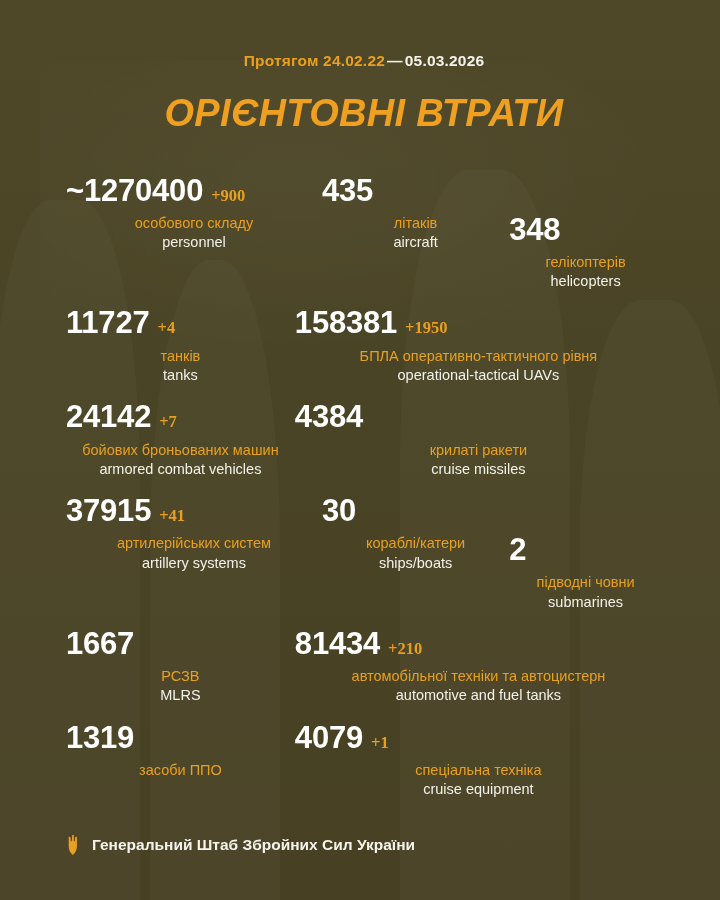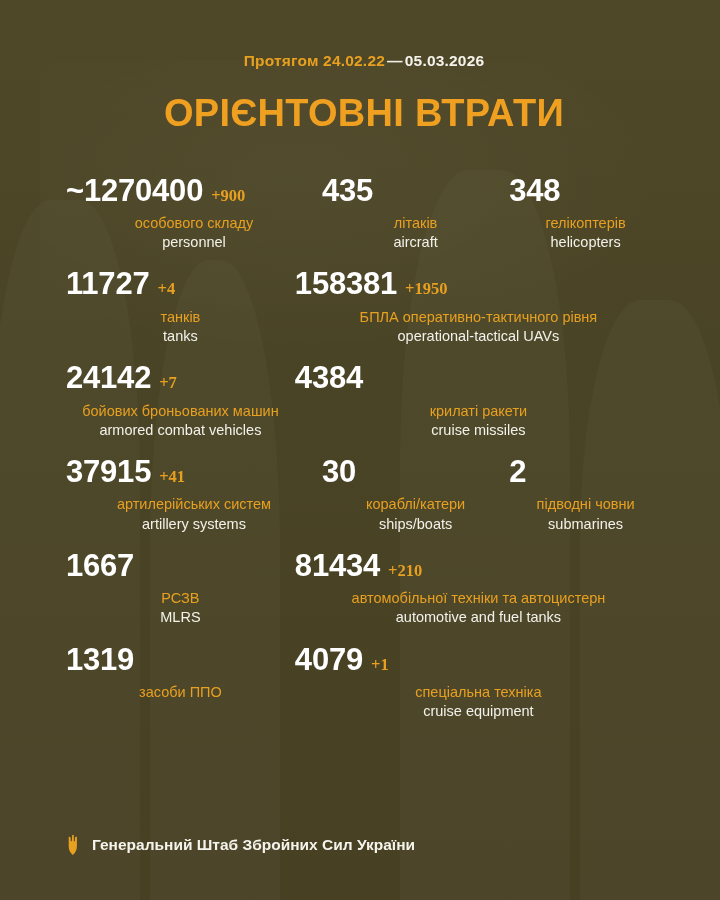--- a/index.html
+++ b/index.html
@@ -57,36 +57,36 @@
 
   .headline {
     color: #f0a020;
     font-size: 38px;
     font-weight: bold;
     line-height: 1.12;
     letter-spacing: 0.3px;
     text-transform: uppercase;
     margin-bottom: 40px;
   }
-  .headline div { white-space: nowrap; }
+  .headline div { white-space: nowrap; font-style: italic; }
 
   .grid {
     position: relative;
   }
   .row {
     position: relative;
     display: flex;
     margin-bottom: 17px;
   }
   .cell {
     box-sizing: border-box;
   }
   .col-a { width: 268px; }
   .col-b { width: 196px; }
-  .col-c { width: 160px; }
+  .col-c { width: 160px; margin-top: 39px; }
   .col-wide { width: 430px; }
 
   .value-line {
     display: flex;
     align-items: baseline;
     white-space: nowrap;
   }
   .value {
     color: #ffffff;
     font-size: 31px;

